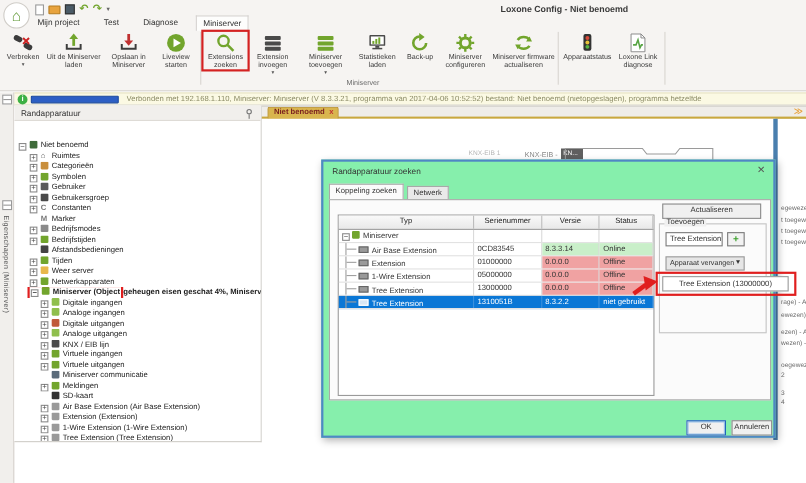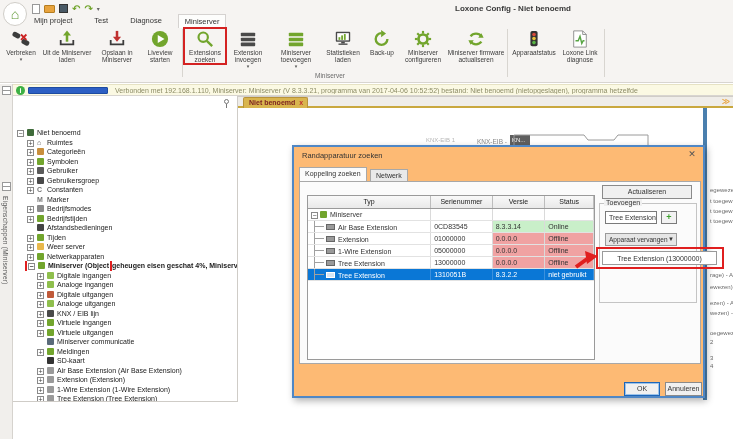--- a/index.html
+++ b/index.html
@@ -94,21 +94,21 @@
   #canvas { position:absolute; left:238px; top:108px; width:467px; height:331px; background:#fff; z-index:1; }
   #cv-mini { position:absolute; left:188px; top:29px; font-size:6px; color:#b5b5b5; }
   #cv-line-label { position:absolute; left:239px; top:30px; font-size:6.5px; color:#8a8a8a; white-space:nowrap; }
   #cv-block { position:absolute; left:272px; top:27px; width:20px; height:10px; background:#5f5f5f;
               color:#fff; font-size:6px; line-height:10px; padding-left:2px; }
   #cv-outline { position:absolute; left:268px; top:8px; }
   #teal-strip { position:absolute; left:703px; top:108px; width:4px; height:292px; background:#4a7fae; z-index:1; }
   .fragment { position:absolute; left:710px; font-size:6px; color:#6b6b6b; white-space:nowrap; z-index:1; }
 
   
-  #dialog { position:absolute; left:292px; top:145px; width:413px; height:253px; background:#fdba74;
+  #dialog { position:absolute; left:292px; top:145px; width:413px; height:253px; background:#86efac;
             border:2px solid #4f87c5; box-shadow:2px 3px 7px rgba(0,0,0,.3); z-index:10; overflow:visible; }
   #dlg-title { position:absolute; left:8px; top:4px; font-size:7.5px; color:#333; }
   #dlg-close { position:absolute; right:6px; top:2px; font-size:9px; color:#555; width:10px; text-align:center; }
   .dlg-tab { position:absolute; font-size:7px; padding:2px 5px 0; height:14px; }
   #dlg-tab0 { left:5px; top:20px; background:#fbfbfb; border:1px solid #a8a8a8; border-bottom:none; z-index:3; }
   #dlg-tab1 { left:76px; top:22px; height:12px; background:#e9e9e9; border:1px solid #a8a8a8; border-bottom:none; }
   #tabpage { position:absolute; left:5px; top:34px; width:402px; height:183px; background:#fbfbfb;
              border:1px solid #a8a8a8; }
   
   #dtable { position:absolute; left:13px; top:48px; width:288px; height:165px; background:#fff;
@@ -313,20 +313,21 @@
   <span id="status-text">Verbonden met 192.168.1.110, Miniserver: Miniserver (V 8.3.3.21, programma van 2017-04-06 10:52:52) bestand: Niet benoemd (nietopgeslagen), programma hetzelfde</span>
 </div>
 
 <div id="side-strip">
   <span class="strip-ico" style="top:2px"></span>
   <span class="strip-ico" style="top:98px"></span>
   <div id="strip-label">Eigenschappen (Miniserver)</div>
 </div>
 
 <div id="tree-panel">
+  <div id="panel-header">Randapparatuur</div>
   <span id="pin-icon"></span>
   <div id="tree">
       <div class="tree-row" style="padding-left: 4px;"><span class="exp">−</span><span class="ti-sq" style="background: rgb(63, 107, 58);"></span><span>Niet benoemd</span></div>
       <div class="tree-row" style="padding-left: 14px;"><span class="exp">+</span><span class="ti-glyph" style="color: rgb(85, 85, 85);">⌂</span><span>Ruimtes</span></div>
       <div class="tree-row" style="padding-left: 14px;"><span class="exp">+</span><span class="ti-sq" style="background: rgb(201, 143, 61);"></span><span>Categorieën</span></div>
       <div class="tree-row" style="padding-left: 14px;"><span class="exp">+</span><span class="ti-sq" style="background: rgb(114, 165, 45);"></span><span>Symbolen</span></div>
       <div class="tree-row" style="padding-left: 14px;"><span class="exp">+</span><span class="ti-sq" style="background: rgb(90, 90, 90);"></span><span>Gebruiker</span></div>
       <div class="tree-row" style="padding-left: 14px;"><span class="exp">+</span><span class="ti-sq" style="background: rgb(74, 74, 74);"></span><span>Gebruikersgroep</span></div>
       <div class="tree-row" style="padding-left: 14px;"><span class="exp">+</span><span class="ti-glyph" style="color: rgb(119, 119, 119);">C</span><span>Constanten</span></div>
       <div class="tree-row" style="padding-left: 14px;"><span class="exp-sp"></span><span class="ti-glyph" style="color: rgb(119, 119, 119);">M</span><span>Marker</span></div>

